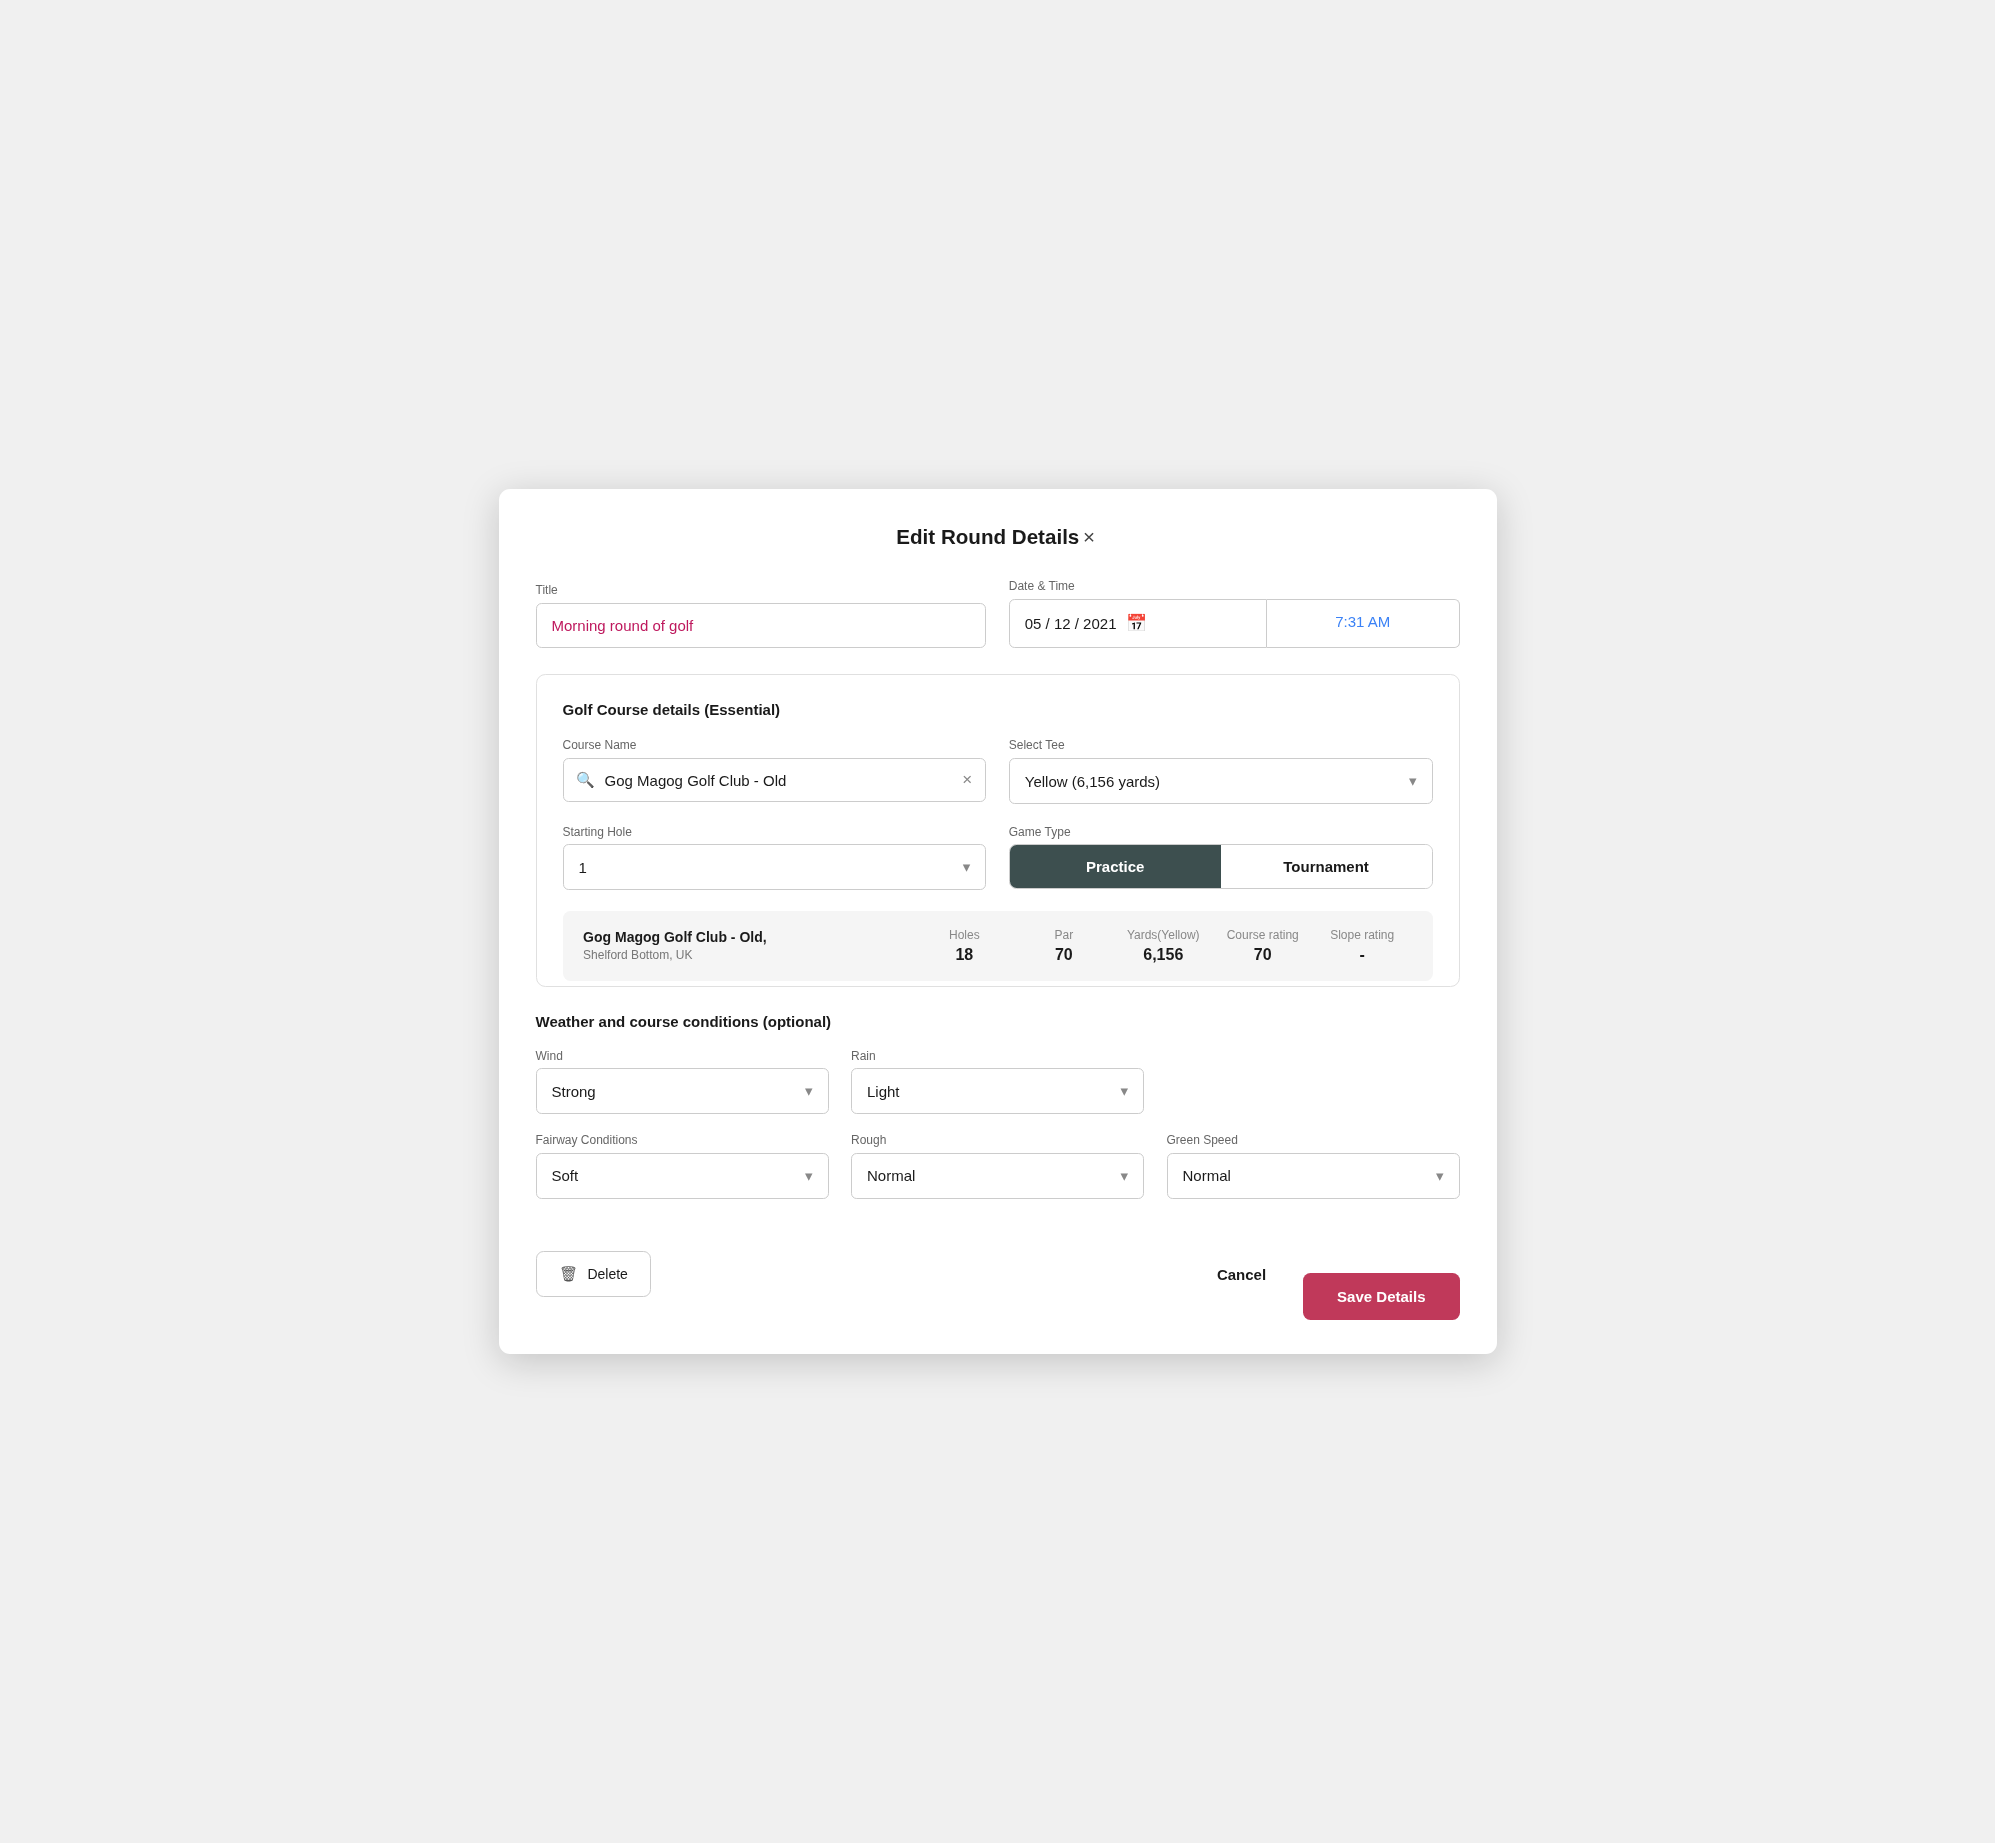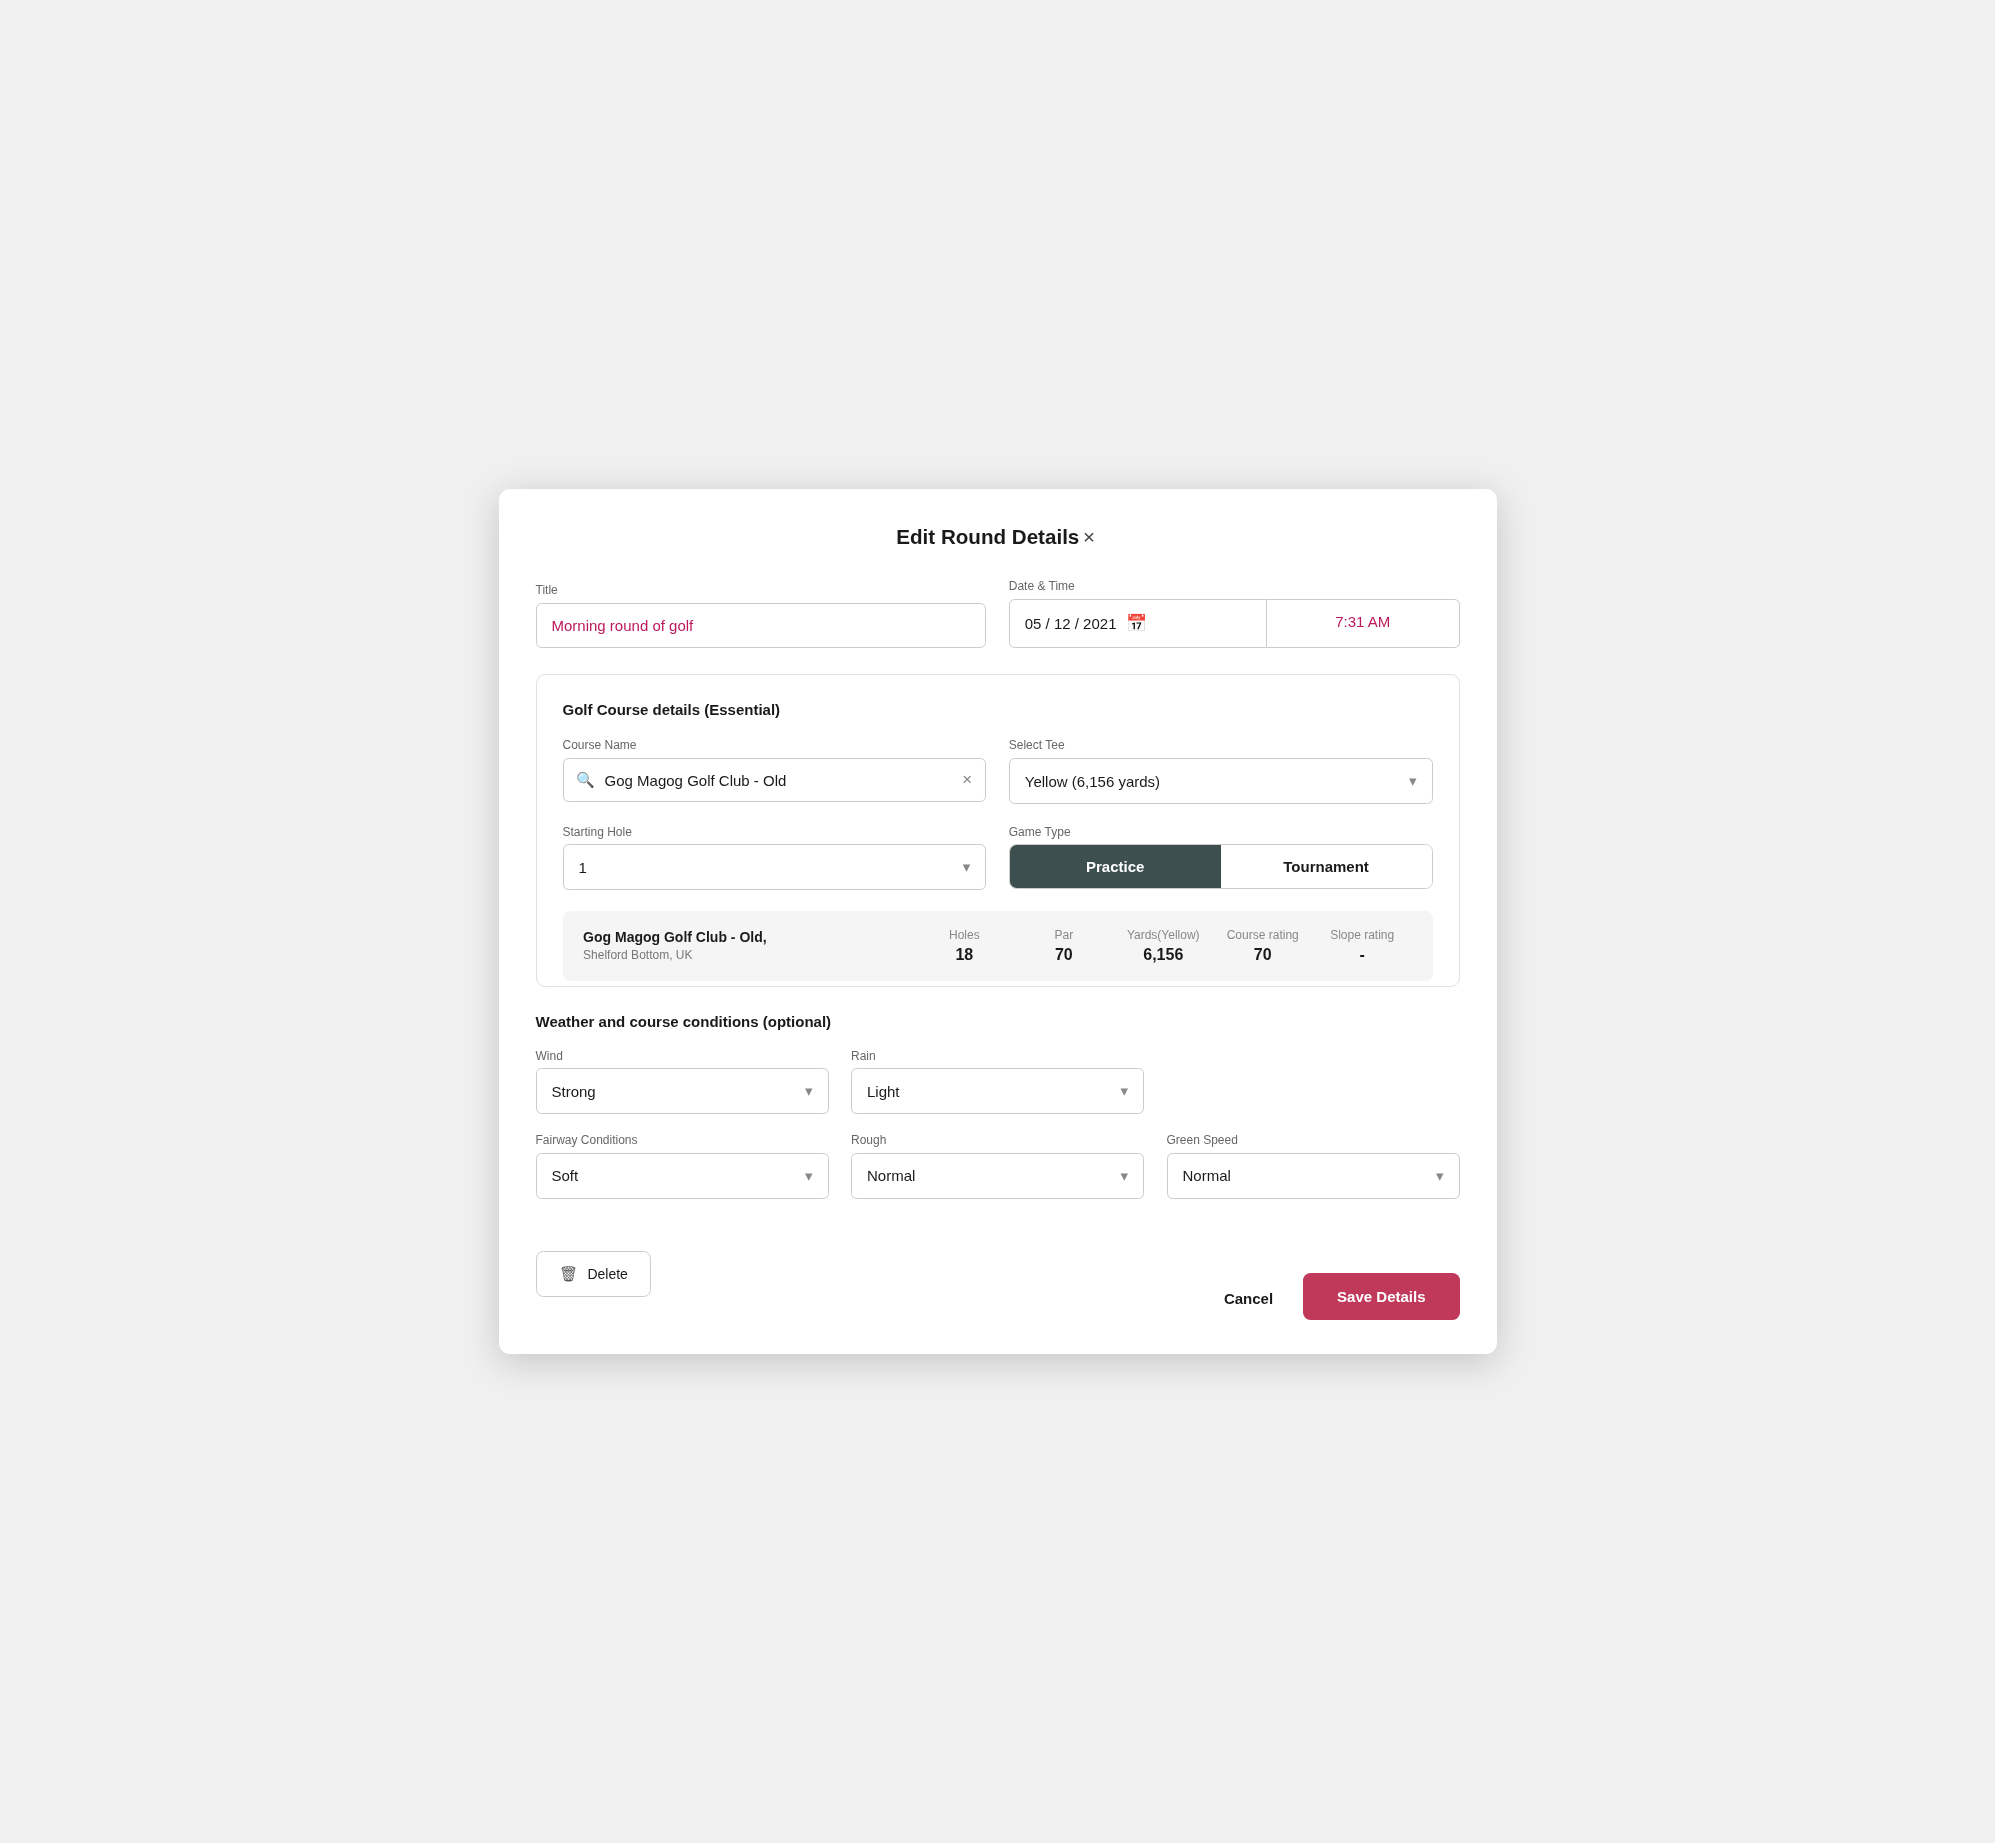--- a/index.html
+++ b/index.html
@@ -87,21 +87,21 @@
       gap: 9.4px;
       flex: 1.4;
       background: #fff;
     }
     .time-input {
       border: 1.4px solid #ccc;
       border-left: none;
       border-radius: 0 5.6px 5.6px 0;
       padding: 13px 15px;
       font-size: 15px;
-      color: #be185d;
+      color: #3b82f6;
       flex: 1;
       text-align: center;
       background: #fff;
     }
     .calendar-icon {
       color: #aaa;
       font-size: 17px;
     }
     .section-card {
       border: 1.4px solid #e0e0e0;
@@ -264,22 +264,22 @@
       align-items: center;
       gap: 9.4px;
       font-weight: 500;
     }
     .trash-icon {
       font-size: 15px;
       color: #555;
     }
     .footer-right {
       display: flex;
-      align-items: flex-end;
-      gap: 11px;
+      align-items: center;
+      gap: 18px;
     }
     .cancel-btn {
       background: none;
       border: none;
       font-size: 15px;
       font-weight: 600;
       color: #1a1a1a;
       cursor: pointer;
       padding: 13px 19px;
     }

